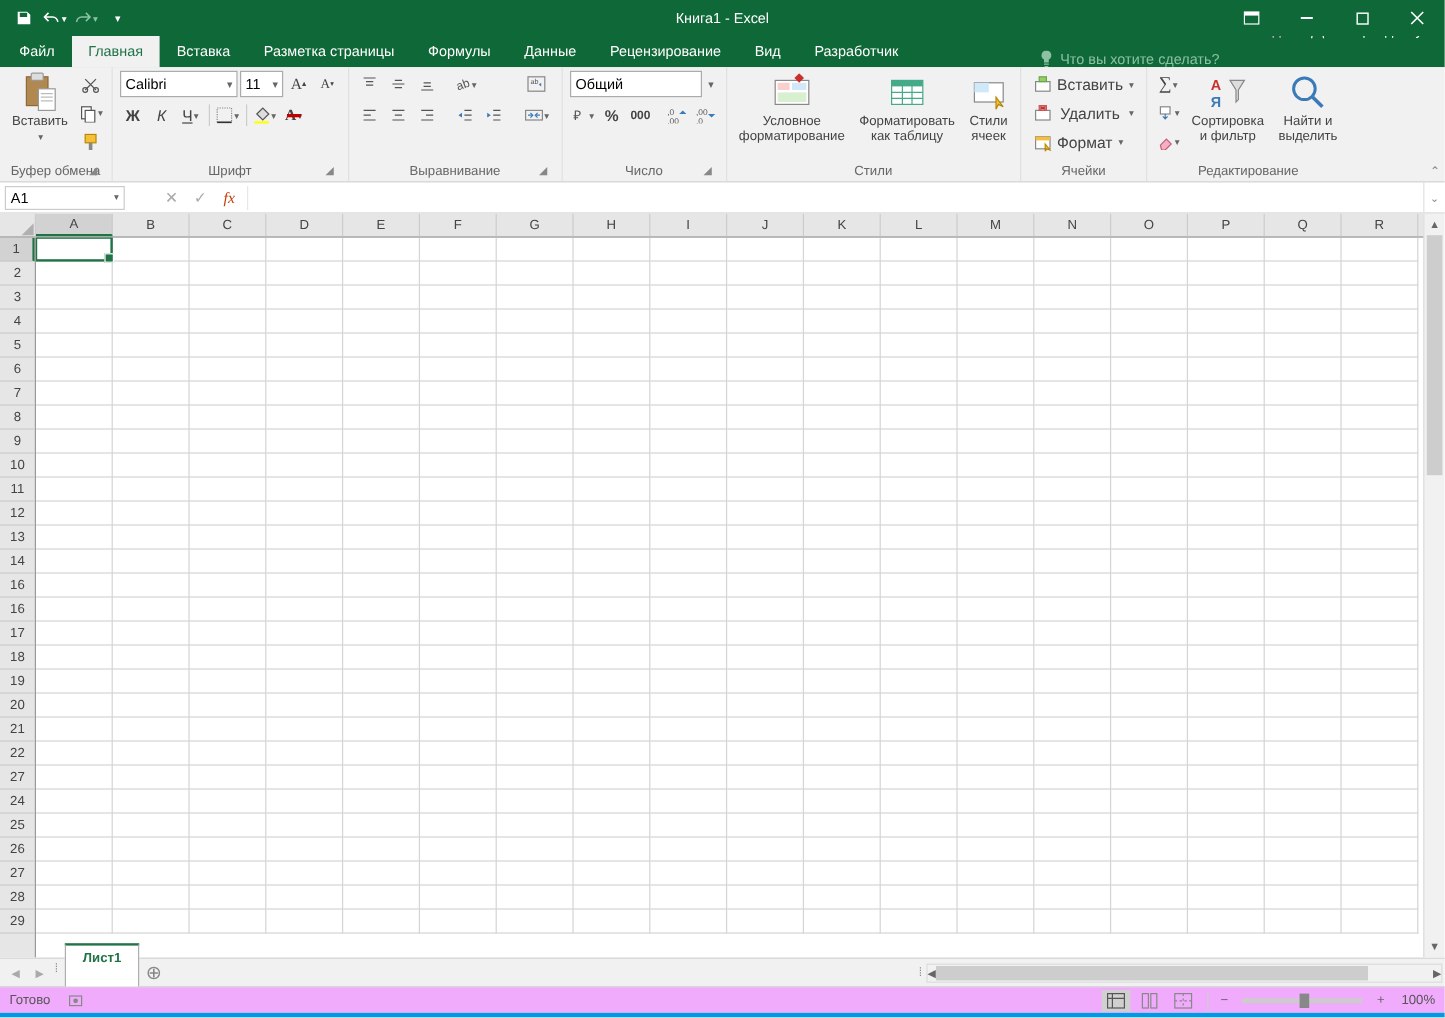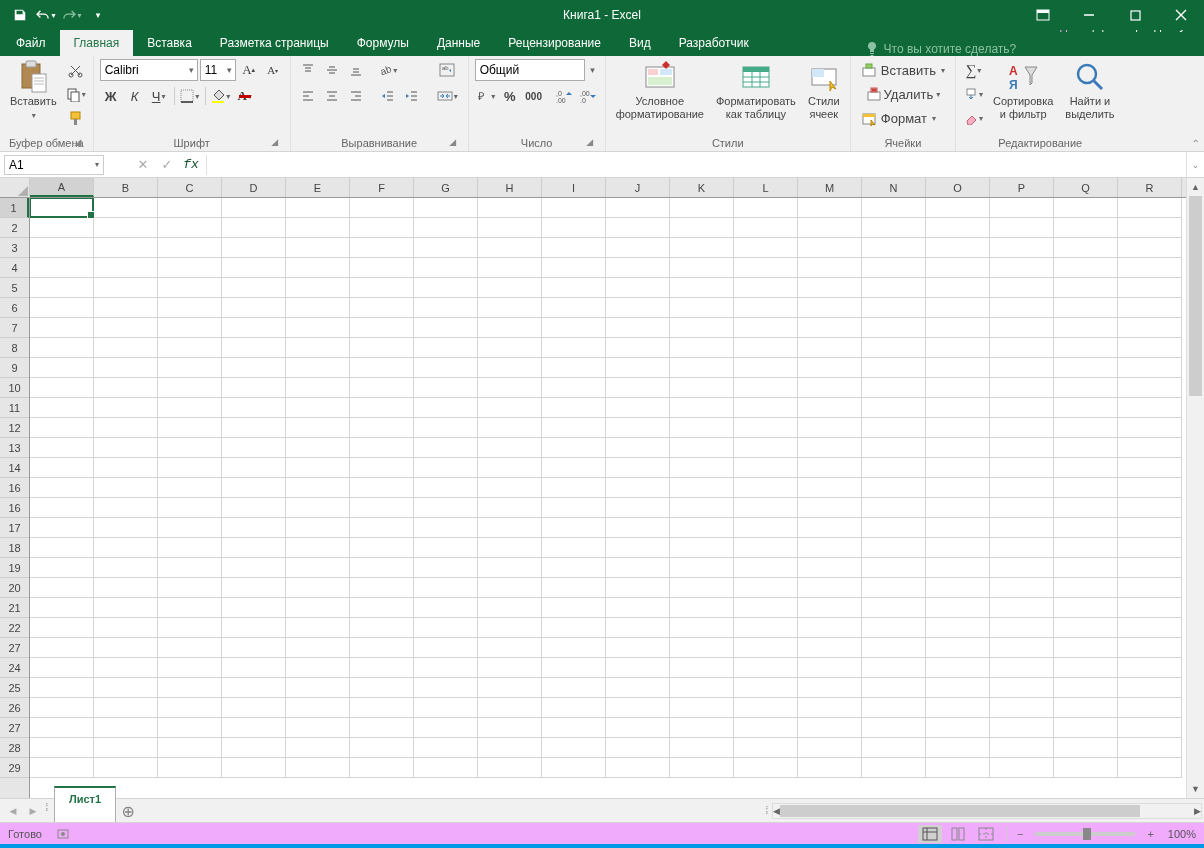--- a/index.html
+++ b/index.html
@@ -40,21 +40,21 @@
 .combo-wrap { position: relative; display: inline-block; }
 .combo-wrap::after { content: '▾'; position: absolute; right: 4px; top: 50%; transform: translateY(-50%); font-size: 9px; color: #666; pointer-events: none; }
 .collapse-ribbon { position: absolute; right: 4px; bottom: 2px; cursor: pointer; color: #888; font-size: 10px; }
 
 
 .formula-row { height: 26px; background: #fff; border-bottom: 1px solid #d4d4d4; display: flex; align-items: center; }
 .name-box { width: 100px; height: 20px; border: 1px solid #ccc; margin: 0 4px; padding: 0 4px; font-size: 12px; display: flex; align-items: center; justify-content: space-between; background: #fff; }
 .name-box .dd-arrow { cursor: pointer; }
 .fx-btns { display: flex; align-items: center; gap: 2px; padding: 0 4px; border-right: 1px solid #e1e1e1; margin-left: 20px; }
 .fx-btn { width: 22px; height: 20px; display: flex; align-items: center; justify-content: center; color: #aaa; cursor: pointer; font-size: 13px; }
-.fx-label { font-style: italic; color: #14532d; font-family: Liberation Mono, monospace; }
+.fx-label { font-style: italic; color: #c2410c; font-family: Liberation Serif, serif; }
 .formula-input { flex: 1; height: 20px; border: none; outline: none; padding: 0 6px; font-size: 12px; }
 .formula-expand { width: 18px; display: flex; align-items: center; justify-content: center; color: #888; cursor: pointer; border-left: 1px solid #e1e1e1; height: 100%; font-size: 9px; }
 
 
 .grid-area { flex: 1; display: flex; overflow: hidden; position: relative; }
 .corner { width: 30px; height: 20px; background: #e6e6e6; border-right: 1px solid #ccc; border-bottom: 1px solid #999; position: absolute; top: 0; left: 0; z-index: 3; display: flex; align-items: flex-end; justify-content: flex-end; }
 .corner::after { content: ''; border-left: 10px solid transparent; border-bottom: 10px solid #b0b0b0; margin: 0 1px 1px 0; }
 .col-headers { position: absolute; top: 0; left: 30px; right: 18px; height: 20px; display: flex; z-index: 2; background: #e6e6e6; border-bottom: 1px solid #999; overflow: hidden; }
 .col-h { width: 64px; flex-shrink: 0; border-right: 1px solid #ccc; text-align: center; font-size: 11px; color: #444; line-height: 20px; cursor: pointer; }
 .col-h.sel { background: #d2d2d2; border-bottom: 2px solid #217346; line-height: 18px; }
@@ -448,21 +448,21 @@
     <div class="group-body">
       <div class="vcol" style="gap:2px">
         <div class="hrow small-btn" style="width:auto;padding:0 4px;justify-content:flex-start;gap:4px">
           <svg width="16" height="16">
               <rect x="2" y="6" width="12" height="8" fill="#fff" stroke="#888"></rect>
               <rect x="5" y="2" width="6" height="4" fill="#9c6" stroke="#6a4"></rect>
             </svg>
           <span>Вставить</span>
             <span class="dd-arrow">▾</span>
         </div>
-        <div class="hrow small-btn" style="width:auto;padding:0 4px;justify-content:center;gap:2px">
+        <div class="hrow small-btn" style="width:auto;padding:0 4px;justify-content:space-between;gap:2px">
           <svg width="16" height="16">
               <rect x="2" y="6" width="12" height="8" fill="#fff" stroke="#888"></rect>
               <rect x="5" y="2" width="6" height="4" fill="#e88" stroke="#c55"></rect>
               <line x1="6" y1="3" x2="10" y2="5" stroke="#a33"></line>
               <line x1="10" y1="3" x2="6" y2="5" stroke="#a33"></line>
             </svg>
           <span>Удалить</span>
             <span class="dd-arrow">▾</span>
         </div>
         <div class="hrow small-btn" style="width:auto;padding:0 4px;justify-content:flex-start;gap:4px">

